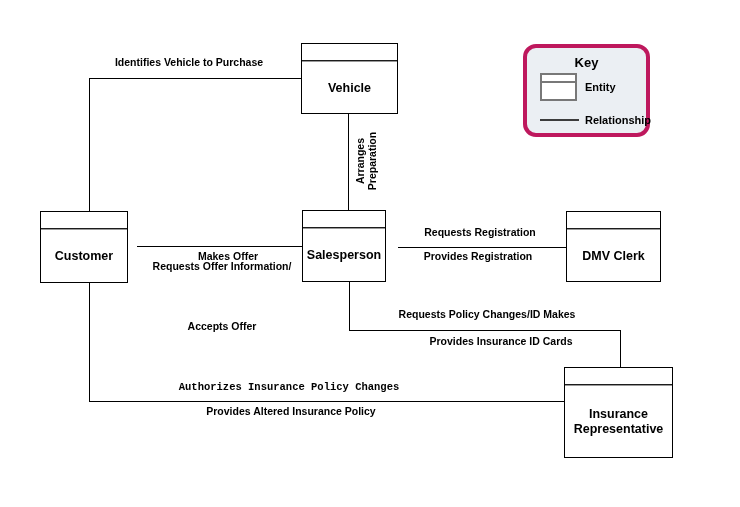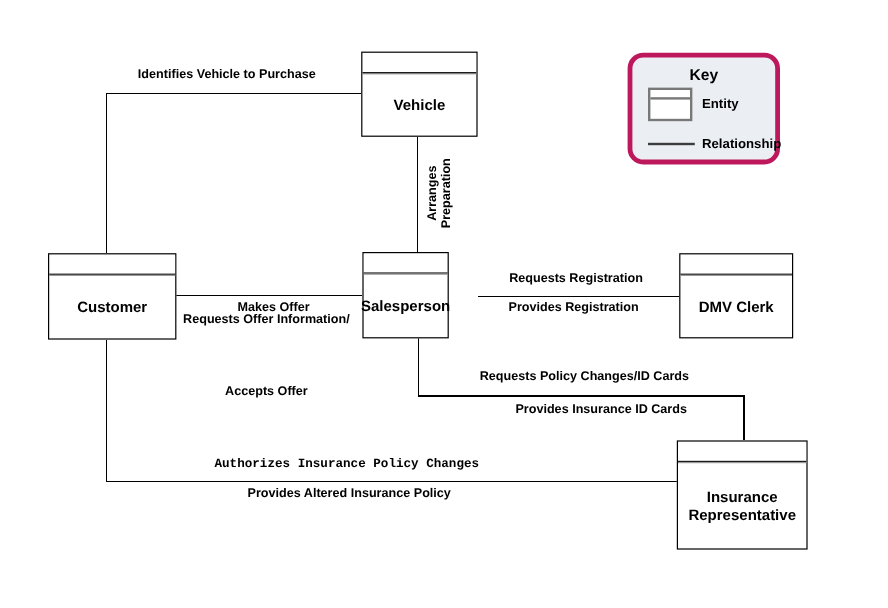--- a/index.html
+++ b/index.html
@@ -132,26 +132,26 @@
     <polyline points="398,247 566,247" fill="none" stroke="#000000" stroke-width="1"></polyline>
     <polyline points="349,282 349,330 620,330 620,367" fill="none" stroke="#000000" stroke-width="1"></polyline>
     <polyline points="89,283 89,401 564,401" fill="none" stroke="#000000" stroke-width="1"></polyline>
   </svg>
 
   <div class="entity" style="left:301px; top:43px; width:97px; height:71px;">
     <div class="entity-header"></div>
     <div class="entity-body">Vehicle</div>
   </div>
 
-  <div class="entity" style="left:40px; top:211px; width:107px; height:72px;">
+  <div class="entity" style="left:40px; top:211px; width:88px; height:72px;">
     <div class="entity-header"></div>
     <div class="entity-body">Customer</div>
   </div>
 
-  <div class="entity" style="left:302px; top:210px; width:72px; height:72px;">
+  <div class="entity" style="left:302px; top:210px; width:84px; height:72px;">
     <div class="entity-header"></div>
     <div class="entity-body">Salesperson</div>
   </div>
 
   <div class="entity" style="left:566px; top:211px; width:95px; height:71px;">
     <div class="entity-header"></div>
     <div class="entity-body">DMV Clerk</div>
   </div>
 
   <div class="entity" style="left:564px; top:367px; width:109px; height:91px;">
@@ -168,21 +168,21 @@
 
   <div class="rel-label" style="left:222px; top:213px;">
     <span>Requests Offer Information/</span>
     <span>Accepts Offer</span>
   </div>
   <div class="rel-label" style="left:228px; top:250px;">Makes Offer</div>
 
   <div class="rel-label" style="left:480px; top:226px;">Requests Registration</div>
   <div class="rel-label" style="left:478px; top:250px;">Provides Registration</div>
 
-  <div class="rel-label" style="left:487px; top:308px;">Requests Policy Changes/ID Cards</div>
+  <div class="rel-label" style="left:487px; top:308px;">Requests Policy Changes/ID Makes</div>
   <div class="rel-label" style="left:485px; top:335px;padding-left:32px;">Provides Insurance ID Cards</div>
 
   <div class="rel-label" style="left:289px; top:381px;font-family:Liberation Mono, monospace;">Authorizes Insurance Policy Changes</div>
   <div class="rel-label" style="left:291px; top:405px;">Provides Altered Insurance Policy</div>
 
   <div class="key">
     <div class="key-title">Key</div>
     <div class="key-entity-icon">
       <div class="key-entity-band"></div>
     </div>

